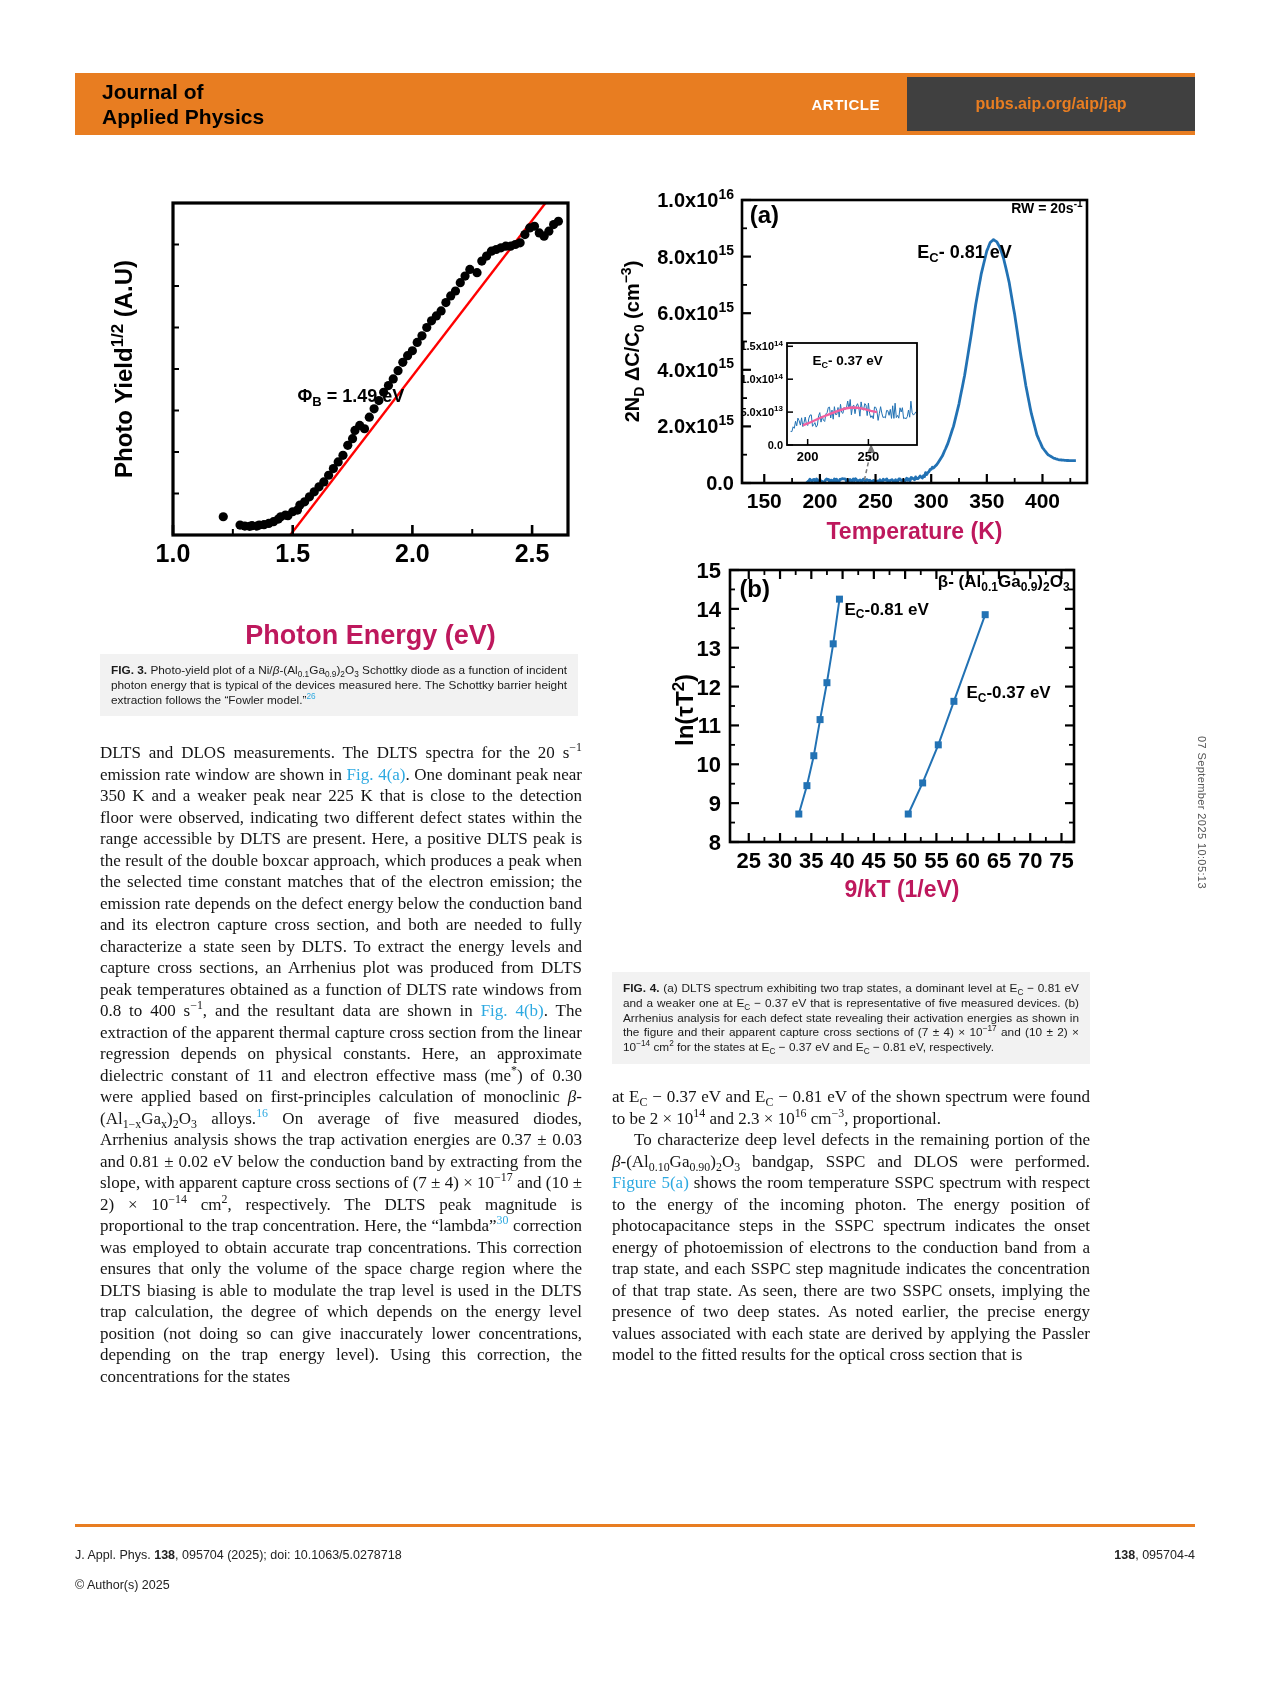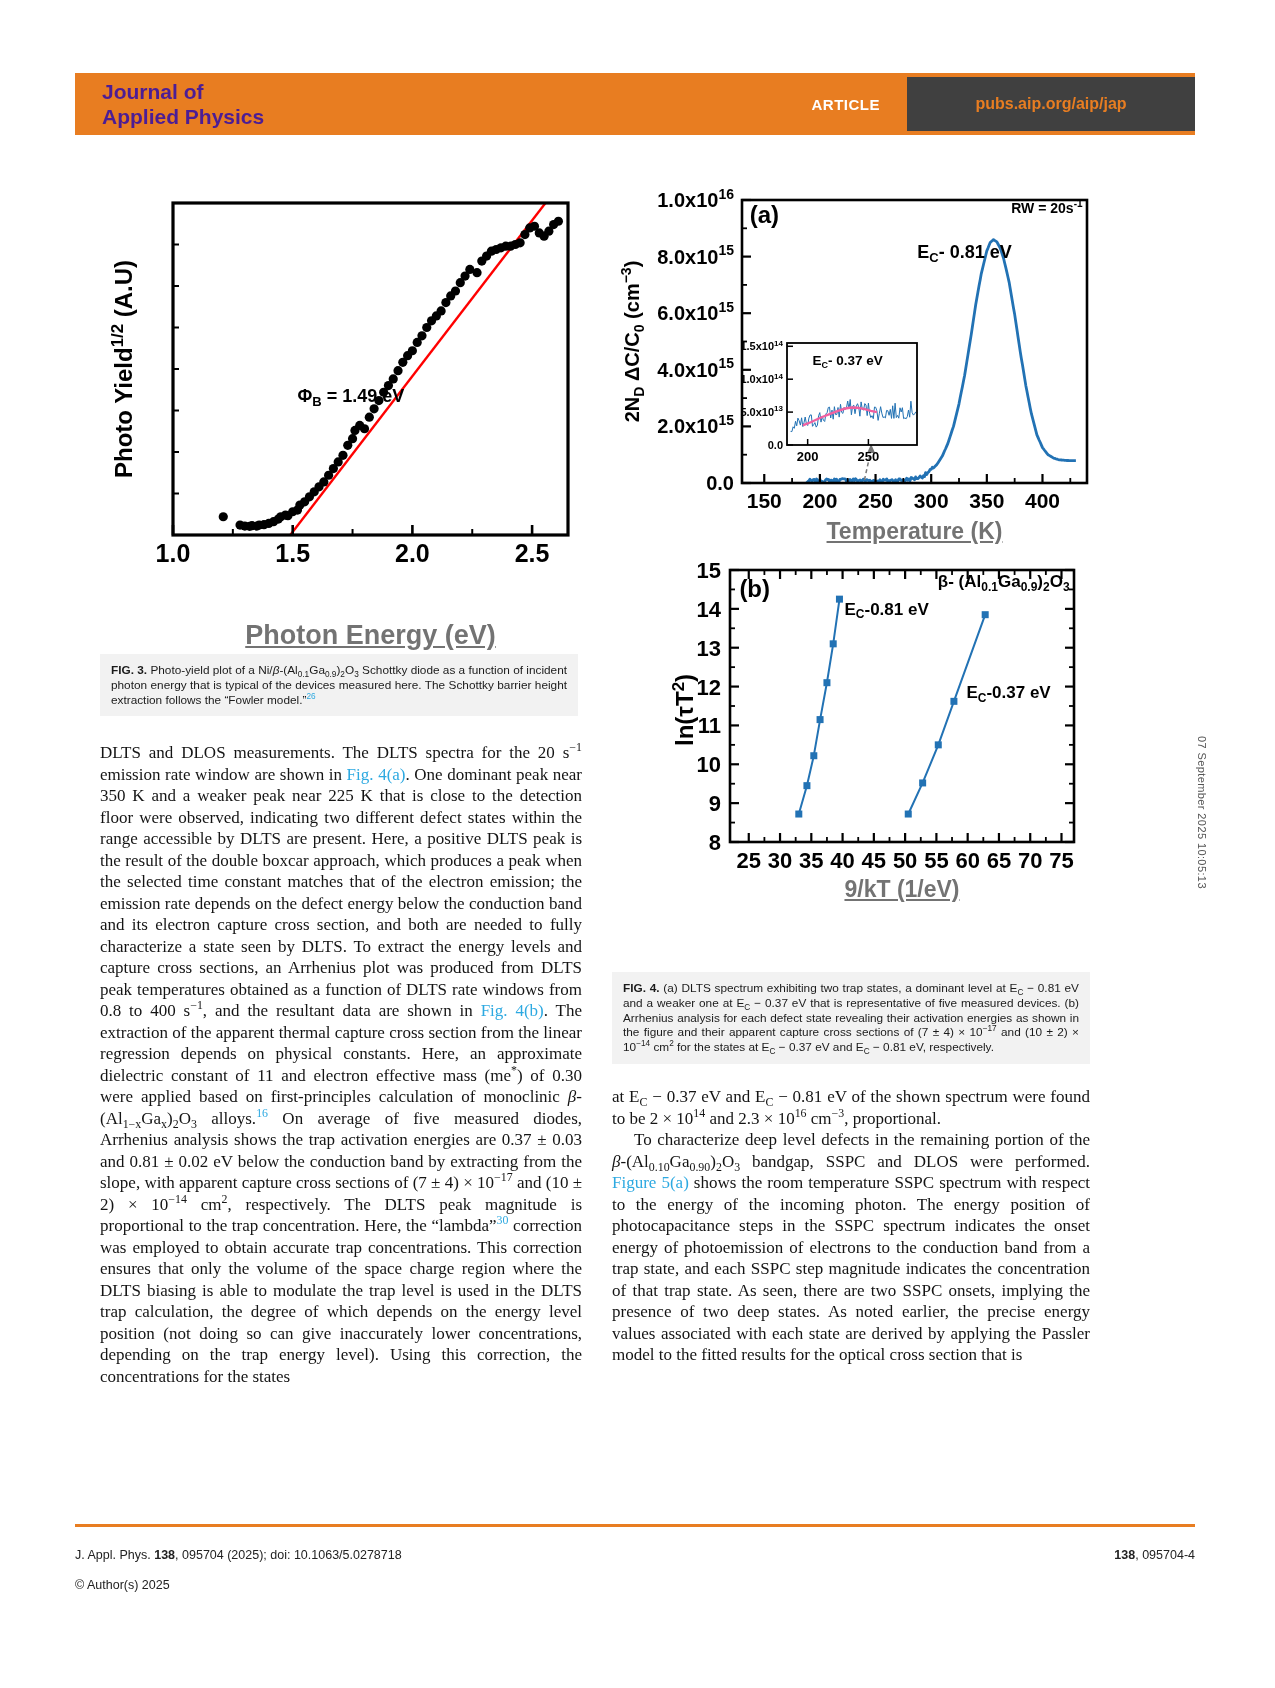--- a/index.html
+++ b/index.html
@@ -5,28 +5,28 @@
   html,body{margin:0;padding:0;background:#ffffff;}
   .page{position:relative;width:1275px;height:1688px;background:#fff;font-family:"Liberation Sans",sans-serif;overflow:hidden;}
   .b{font-weight:bold}
   .i{font-style:italic}
   .sub{vertical-align:sub;font-size:0.7em;line-height:0}
   .sup{vertical-align:super;font-size:0.7em;line-height:0}
   .link{color:#2da9e1}
 
   
   .header-bar{position:absolute;left:75px;top:73px;width:1120px;height:62px;background:#e87d21;}
-  .journal-title{position:absolute;left:27px;top:6px;color:#4c1d95;font-weight:bold;font-size:21px;line-height:25px;}
+  .journal-title{position:absolute;left:27px;top:6px;color:#000000;font-weight:bold;font-size:21px;line-height:25px;}
   .article-label{position:absolute;right:315px;top:0;height:62px;display:flex;align-items:center;color:#fff;font-weight:bold;font-size:15px;letter-spacing:0.5px;}
   .site-box{position:absolute;right:0;top:4px;bottom:4px;width:288px;background:#404040;display:flex;align-items:center;justify-content:center;}
   .site-url{color:#e87d21;font-weight:bold;font-size:16px;}
 
   
   .fig{position:absolute;}
-  .axis-title-x{position:absolute;text-align:center;font-weight:bold;color:#737373;white-space:nowrap;text-decoration:underline;}
+  .axis-title-x{position:absolute;text-align:center;font-weight:bold;color:#be185d;white-space:nowrap;}
   .axis-title-y{position:absolute;width:300px;text-align:center;font-weight:bold;color:#000;white-space:nowrap;transform:rotate(-90deg);}
 
   
   .caption{position:absolute;background:#f2f2f2;color:#1a1a1a;font-size:11.8px;line-height:14.8px;text-align:justify;padding:9px 11px;}
 
   
   .bodycol{position:absolute;font-family:"Liberation Serif",serif;font-size:17px;line-height:21.5px;text-align:justify;color:#141414;}
   .para{margin:0;}
   .para.indent{text-indent:22px;}
 

